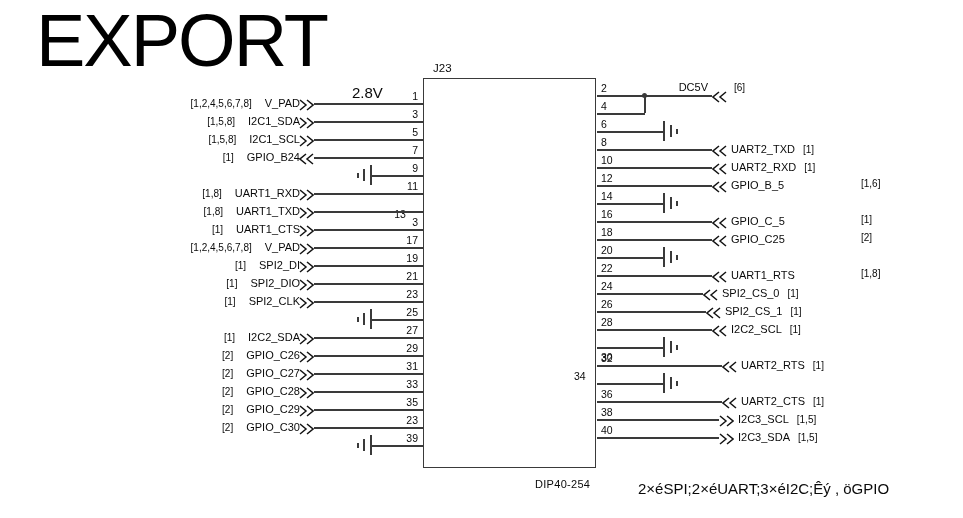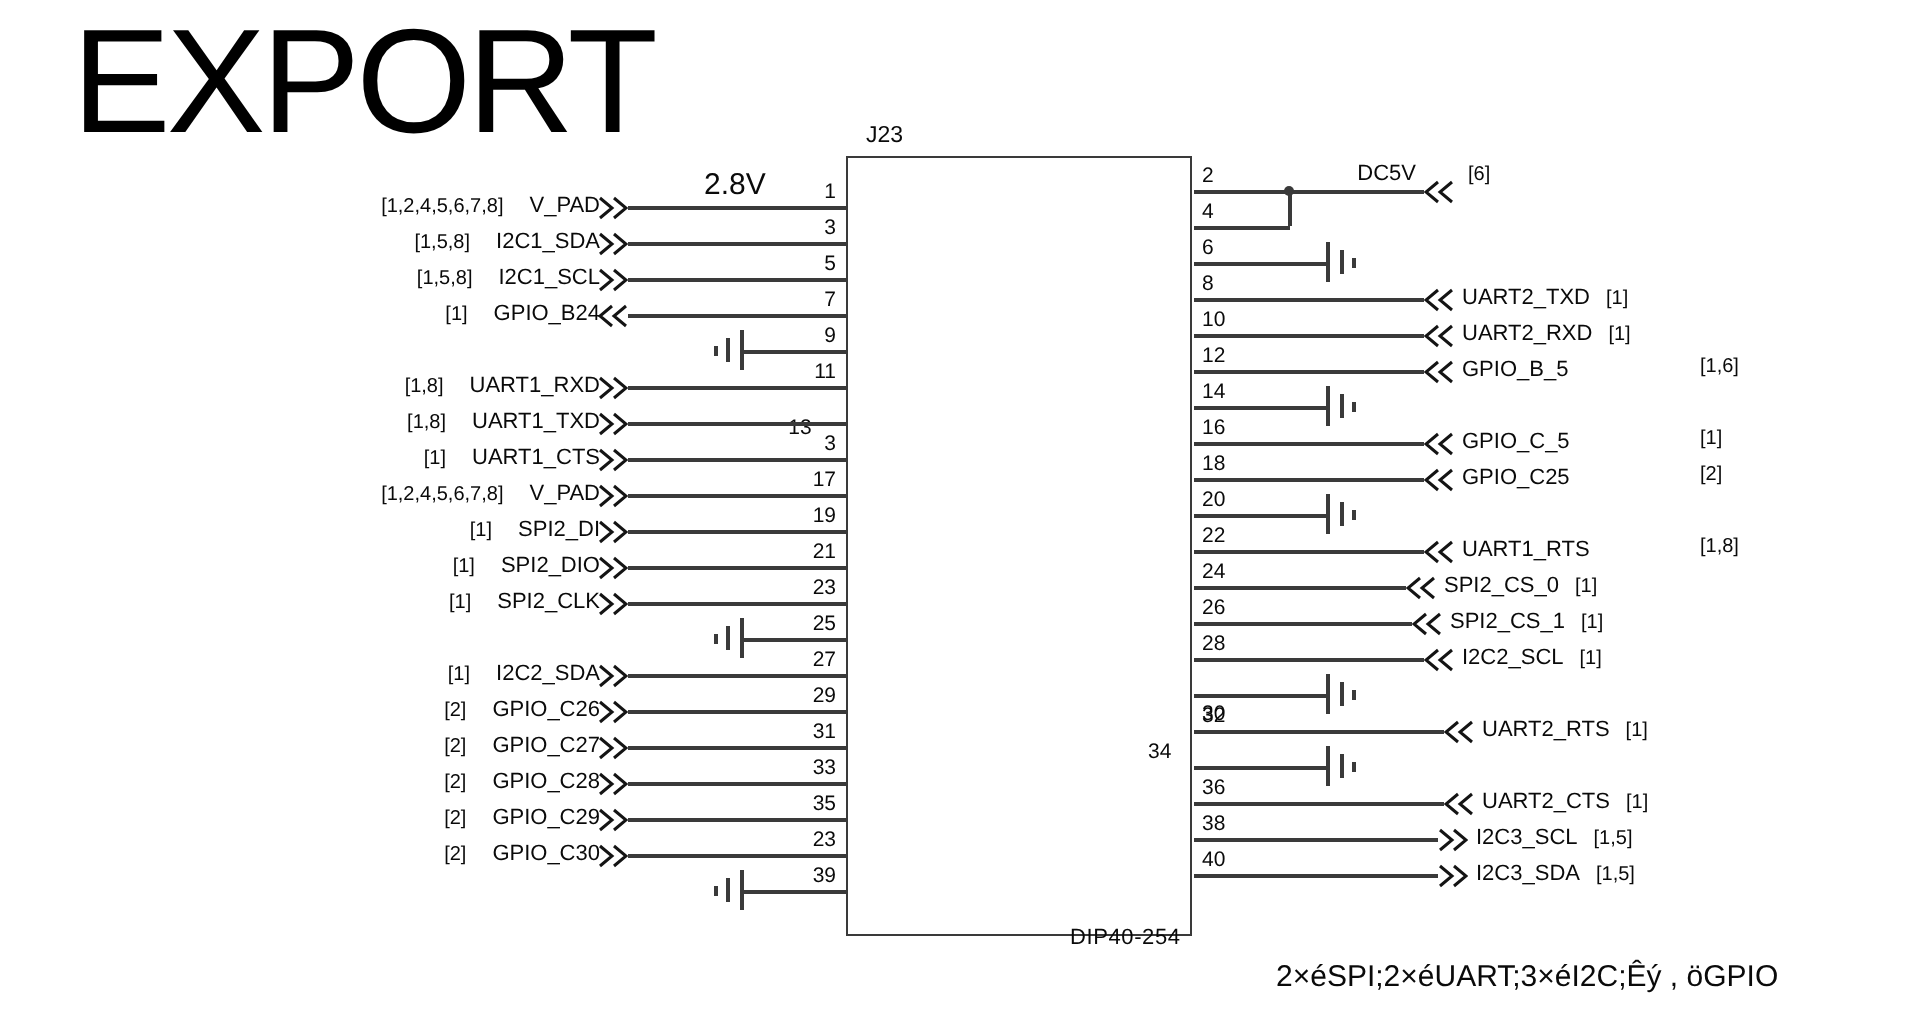--- a/index.html
+++ b/index.html
@@ -3,34 +3,34 @@
 <meta charset="utf-8">
 <style>
   html,body{margin:0;padding:0;background:#fff;}
   .canvas{position:relative;width:963px;height:518px;background:#ffffff;
           font-family:"Liberation Sans",sans-serif;color:#0a0a0a;overflow:hidden;}
   .title{position:absolute;left:36px;top:4px;font-size:74px;line-height:1.0;
          letter-spacing:-2px;color:#000;text-align:center;}
   .box{position:absolute;left:423px;top:78px;width:173px;height:390px;
        border:1.5px solid #3a3a3a;background:#fff;box-sizing:border-box;}
   .refdes{position:absolute;left:433px;top:62px;font-size:11.5px;}
-  .pkg{position:absolute;left:492px;top:463px;font-size:11px;letter-spacing:.3px;padding-left:43px;}
+  .pkg{position:absolute;left:492px;top:478px;font-size:11px;letter-spacing:.3px;padding-left:43px;}
   .note{position:absolute;left:638px;top:480px;font-size:15px;}
   .pwr{position:absolute;left:352px;top:84px;font-size:15px;}
   .wire{position:absolute;height:1.5px;background:#3a3a3a;}
   .vwire{position:absolute;width:1.5px;background:#3a3a3a;}
   .dot{position:absolute;width:5px;height:5px;background:#3a3a3a;border-radius:50%;}
   .pin-num{position:absolute;font-size:10.5px;}
   .pin-num.l{width:36px;text-align:right;}
   .lrow{position:absolute;display:flex;justify-content:flex-end;align-items:center;
         gap:13px;height:16px;}
   .rrow{position:absolute;display:flex;align-items:center;gap:8px;height:16px;width:240px;}
   .tag{font-size:10px;white-space:nowrap;}
   .sig{font-size:11px;white-space:nowrap;}
-  .tag.far{position:absolute;left:87px;top:1px;padding-left:32px;}
+  .tag.far{position:absolute;left:98px;top:1px;padding-left:32px;}
   .netlabel{position:absolute;width:70px;text-align:right;font-size:11px;}
   .arrow{position:absolute;width:15px;height:12px;}
   .gnd{position:absolute;width:17px;height:20px;}
   .gnd span{position:absolute;width:2px;background:#3a3a3a;}
   .gnd.gl .b1{right:0;top:0;height:20px;}
   .gnd.gl .b2{right:7px;top:4px;height:12px;}
   .gnd.gl .b3{right:13px;top:7.5px;height:5px;}
   .gnd.gr .b1{left:0;top:0;height:20px;}
   .gnd.gr .b2{left:7px;top:4px;height:12px;}
   .gnd.gr .b3{left:13px;top:7.5px;height:5px;}

